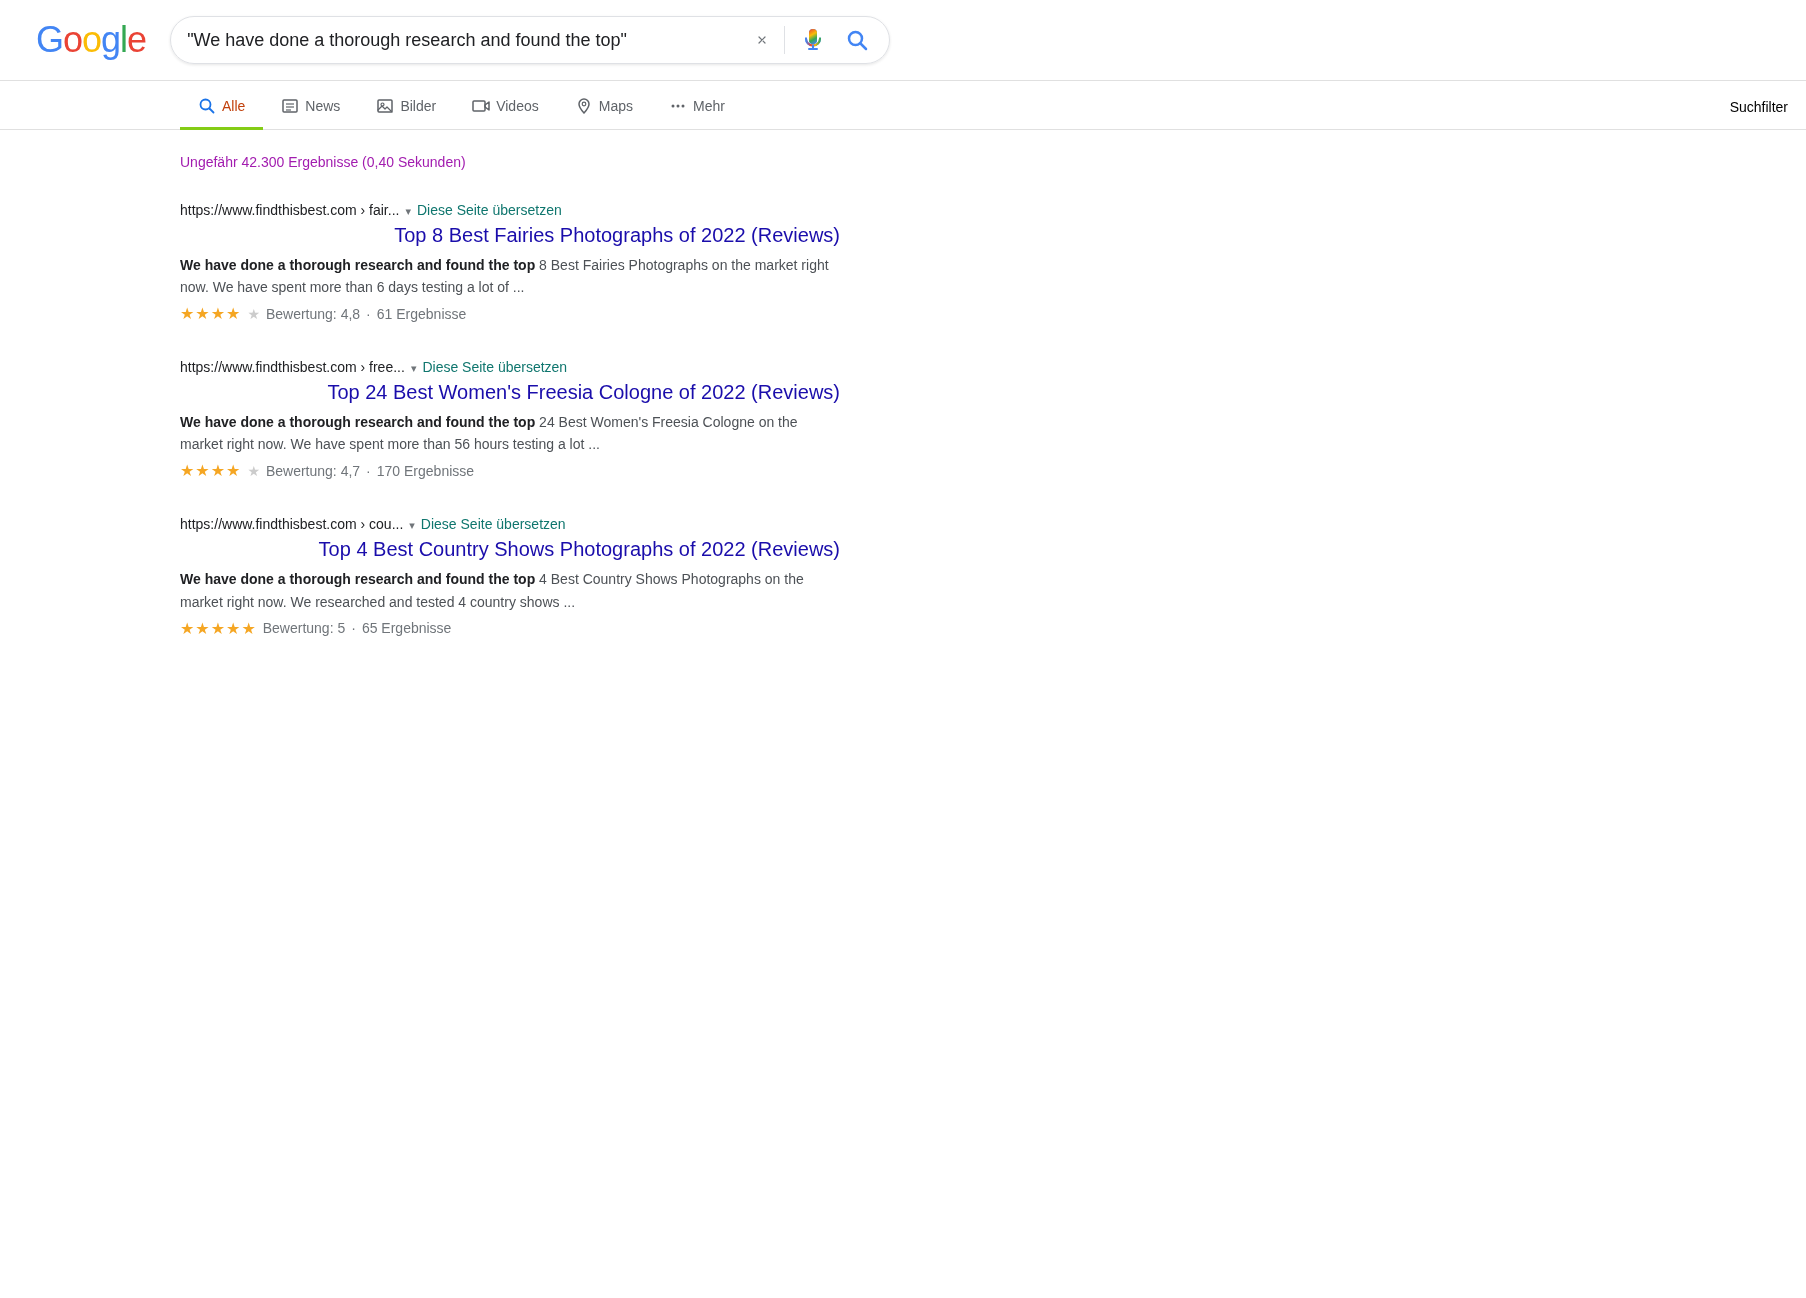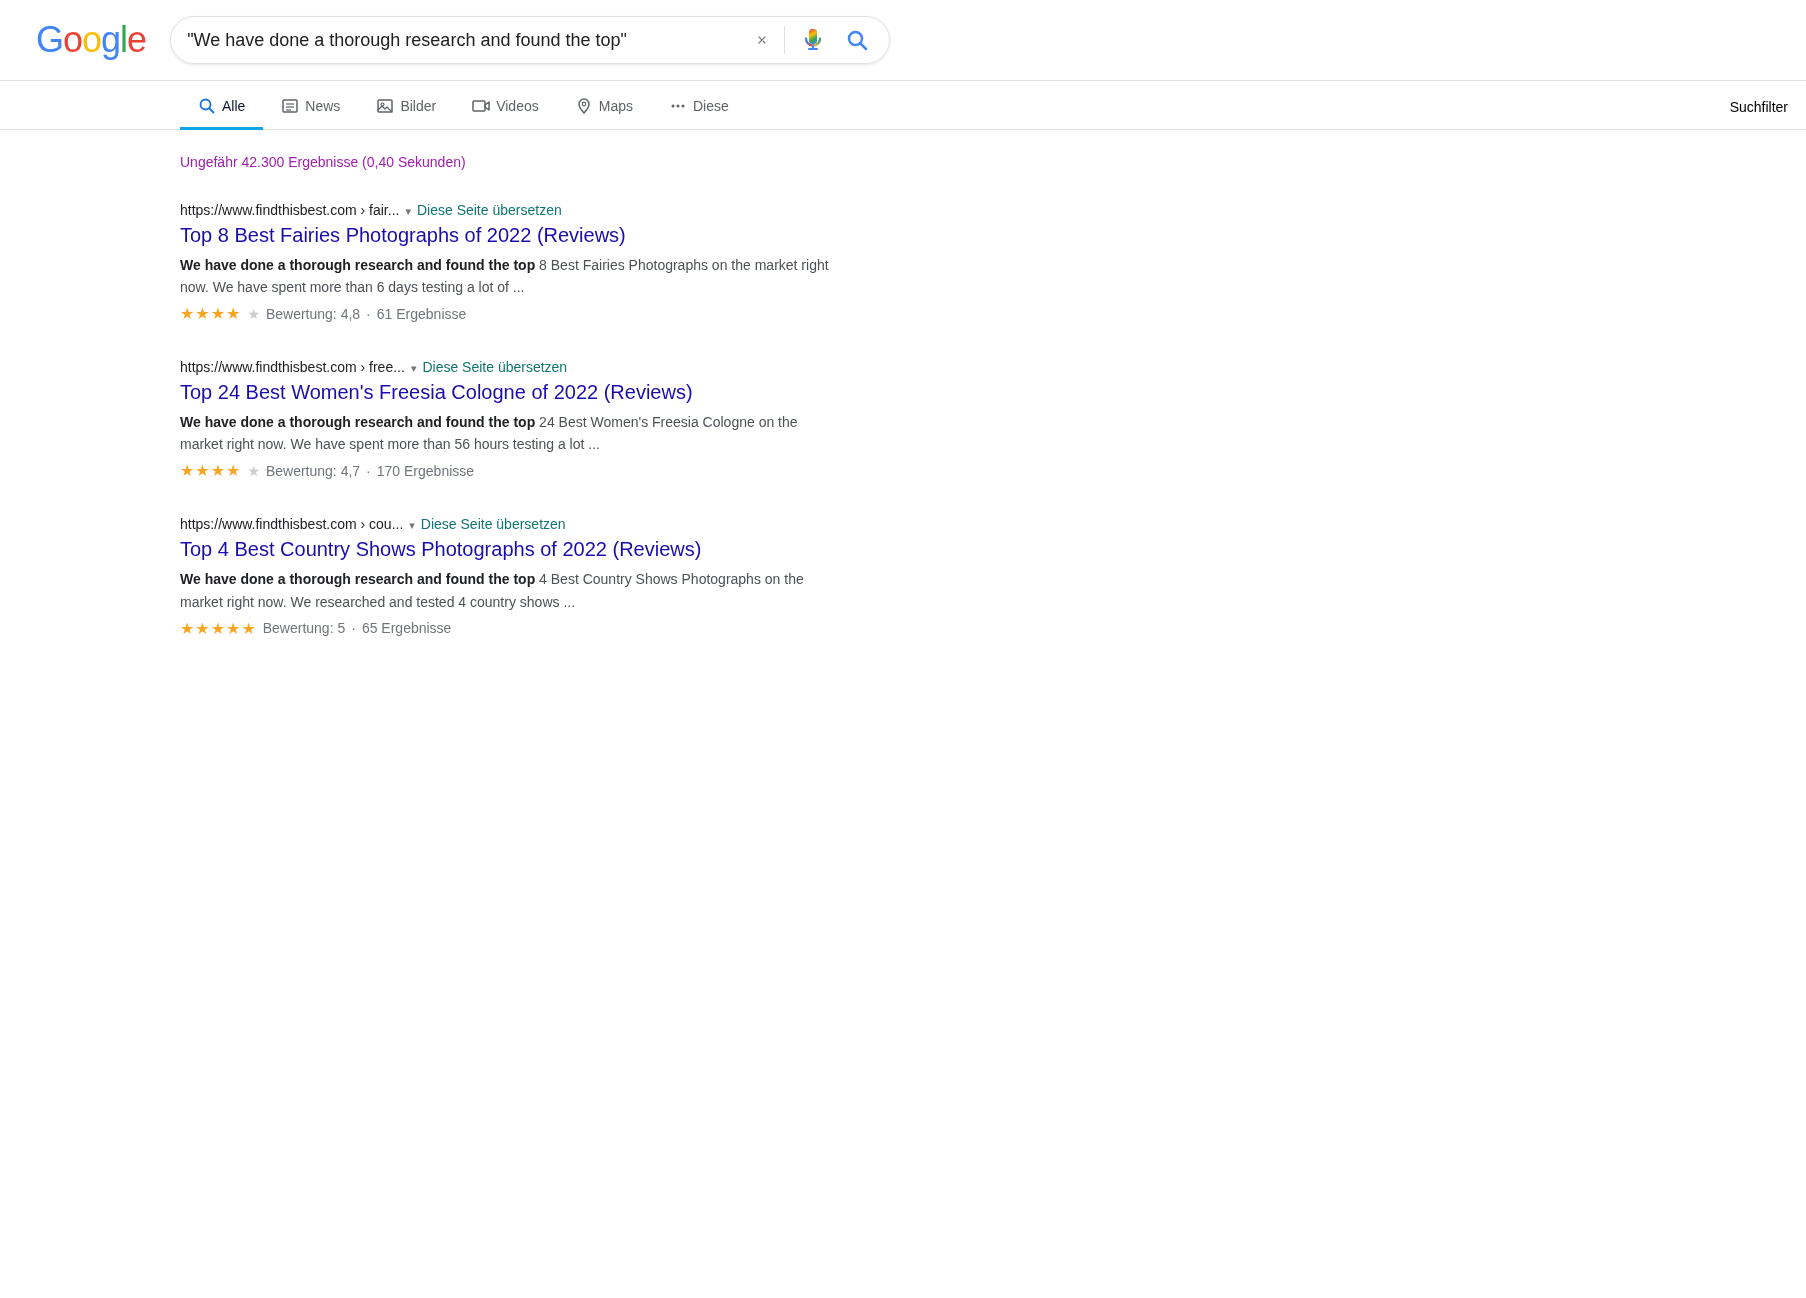--- a/index.html
+++ b/index.html
@@ -120,22 +120,22 @@
       cursor: pointer;
       color: #5f6368;
       font-size: 14px;
       text-decoration: none;
       border-bottom: 3px solid transparent;
       margin-bottom: -1px;
       white-space: nowrap;
     }
 
     .nav-tab.active {
-      color: #0f172a;
-      border-bottom: 3px solid #0ea5e9;
+      color: #c2410c;
+      border-bottom: 3px solid #84cc16;
     }
 
     .nav-tab .tab-icon {
       display: flex;
       align-items: center;
     }
 
     .suchfilter {
       margin-left: auto;
       padding: 12px 18px;
@@ -193,20 +193,21 @@
 
     .result-title {
       color: #1a0dab;
       font-size: 20px;
       font-weight: 400;
       cursor: pointer;
       text-decoration: none;
       display: block;
       margin-bottom: 6px;
       line-height: 1.3;
+      text-align: right;
     }
 
     .result-snippet {
       color: #4d5156;
       font-size: 14px;
       line-height: 1.58;
       margin-bottom: 6px;
     }
 
     .result-snippet strong {
@@ -340,21 +341,21 @@
   </a>
 
   <a class="nav-tab" href="#">
     <span class="tab-icon">
       <svg width="18" height="18" viewBox="0 0 18 18" fill="none">
         <circle cx="4" cy="9" r="1.5" fill="#5f6368"></circle>
         <circle cx="9" cy="9" r="1.5" fill="#5f6368"></circle>
         <circle cx="14" cy="9" r="1.5" fill="#5f6368"></circle>
       </svg>
     </span>
-    <span>Diese</span>
+    <span>Mehr</span>
   </a>
 
   <span class="suchfilter">Suchfilter</span>
 </div>
 
 <div class="results-area">
 
   <div class="results-count">Ungefähr 42.300 Ergebnisse (0,40 Sekunden)</div>
 
   <div class="search-result">

